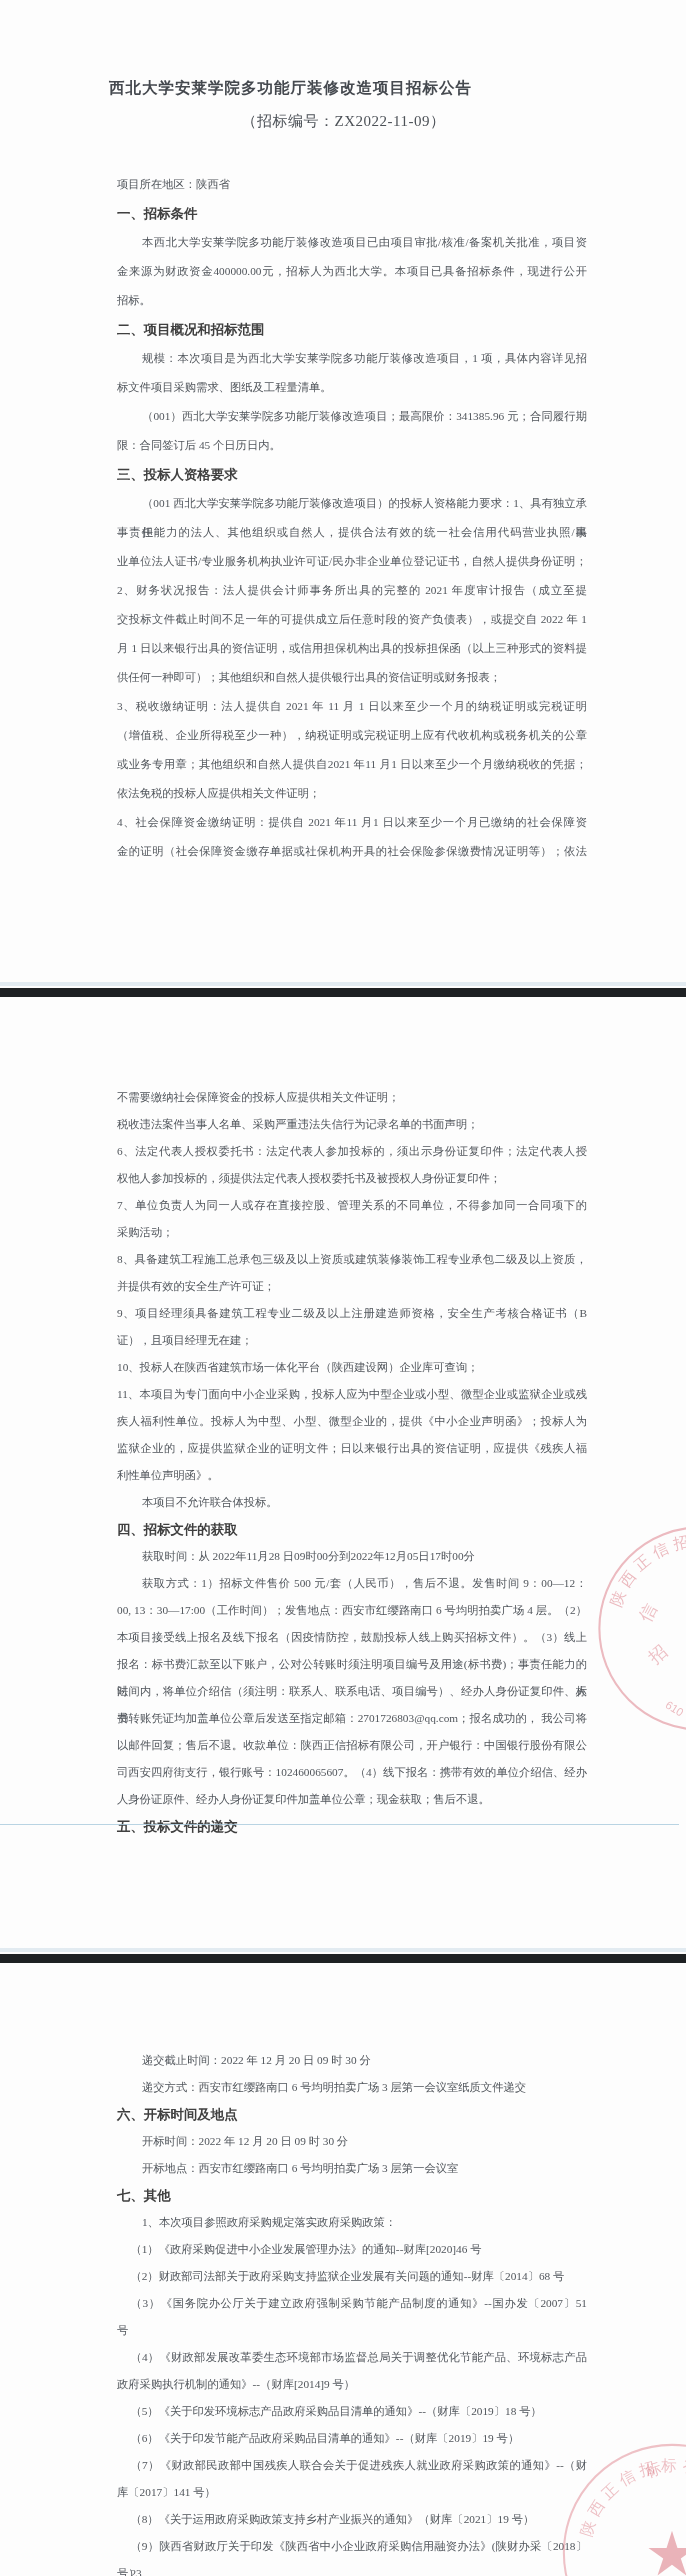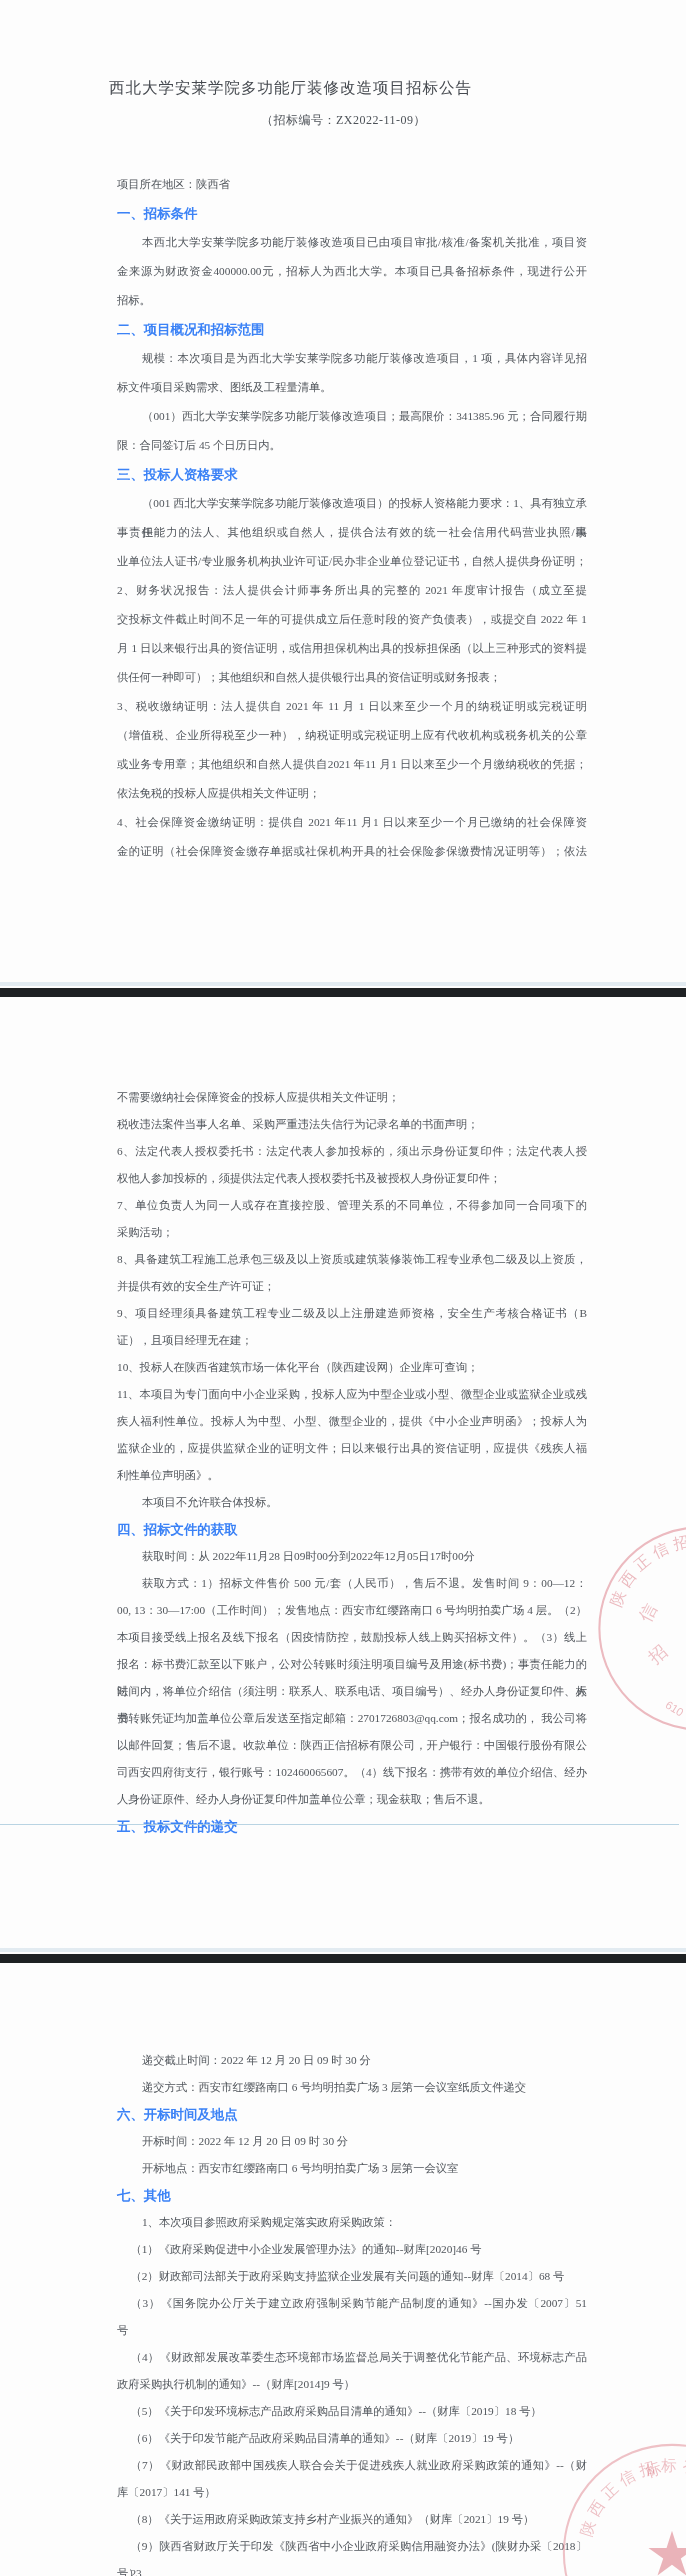--- a/index.html
+++ b/index.html
@@ -1,27 +1,27 @@
 <!DOCTYPE html>
 <html style="font-size:8.2px"><head>
 <meta charset="utf-8">
 <style>
   html,body{margin:0;padding:0;background:#f5f5f5;}
   #canvas{position:relative;width:687px;height:3801px;background:#fdfdfd;overflow:hidden;
           font-family:"Liberation Serif","DejaVu Serif",serif;color:#50555b;}
   .abs{position:absolute;}
-  .title{left:0;width:581px;text-align:center;font-size:15.5px;font-weight:400;color:#45494f;letter-spacing:1px;}
-  .subtitle{left:0;width:687px;text-align:center;font-size:12px;color:#4c5157;letter-spacing:0.5px;}
+  .title{left:0;width:581px;text-align:center;font-size:15.5px;font-weight:700;color:#45494f;letter-spacing:1px;}
+  .subtitle{left:0;width:687px;text-align:center;font-size:15px;color:#4c5157;letter-spacing:0.5px;}
   .body{position:absolute;left:117px;width:470px;font-size:11.3px;}
   .ln{height:27px;line-height:27px;text-align:left;}
   .lh1 .ln{height:29px;line-height:29px;}
   .ln.f{text-align:justify;text-align-last:justify;}
   .ln.i1{padding-left:13.4px;}
   .ln.i2{padding-left:25px;}
-  .ln.hd{font-family:"Liberation Sans","DejaVu Sans",sans-serif;font-weight:700;font-size:13.4px;color:#3b82f6;padding-left:0;}
+  .ln.hd{font-family:"Liberation Sans","DejaVu Sans",sans-serif;font-weight:700;font-size:13.4px;color:#404040;padding-left:0;}
   .sep-light{position:absolute;left:0;width:687px;height:3.6px;background:#e2ebf1;}
   .sep-bar{position:absolute;left:0;width:687px;height:8.8px;background:#1e2123;}
   .artifact{position:absolute;left:0;width:679px;height:1px;background:#a8c9dc;opacity:.8;}
   .stamp{position:absolute;opacity:.8;}
   .stamp text{font-family:"Liberation Sans","DejaVu Sans",sans-serif;}
 </style>
 </head>
 <body>
 
 <div id="canvas">

